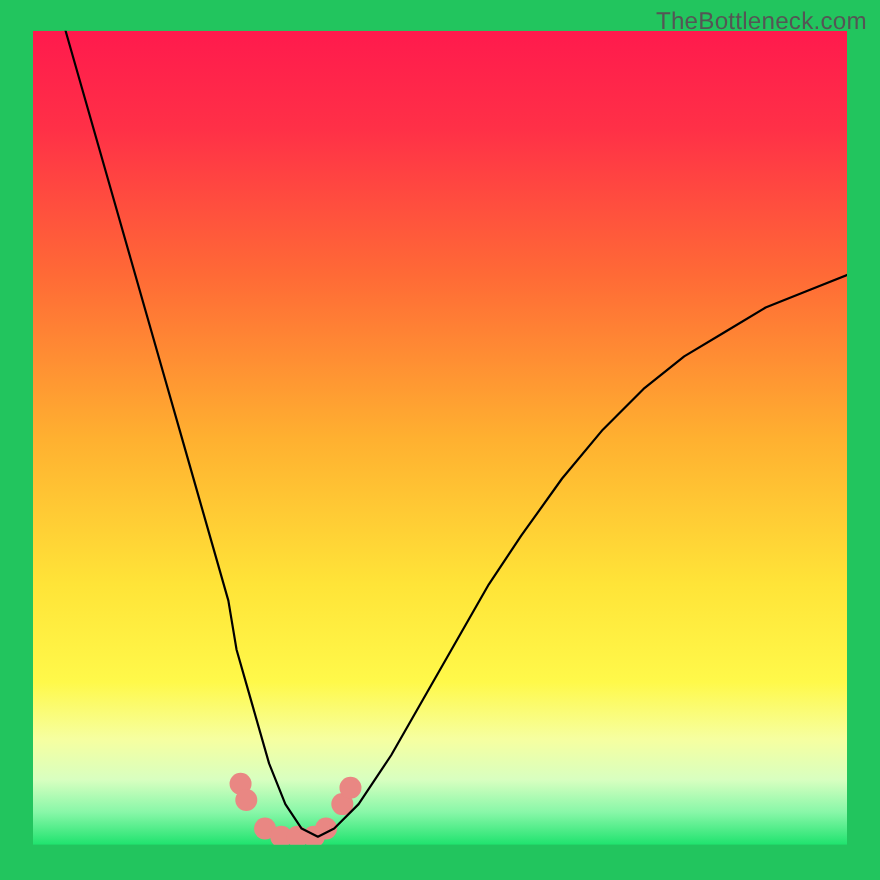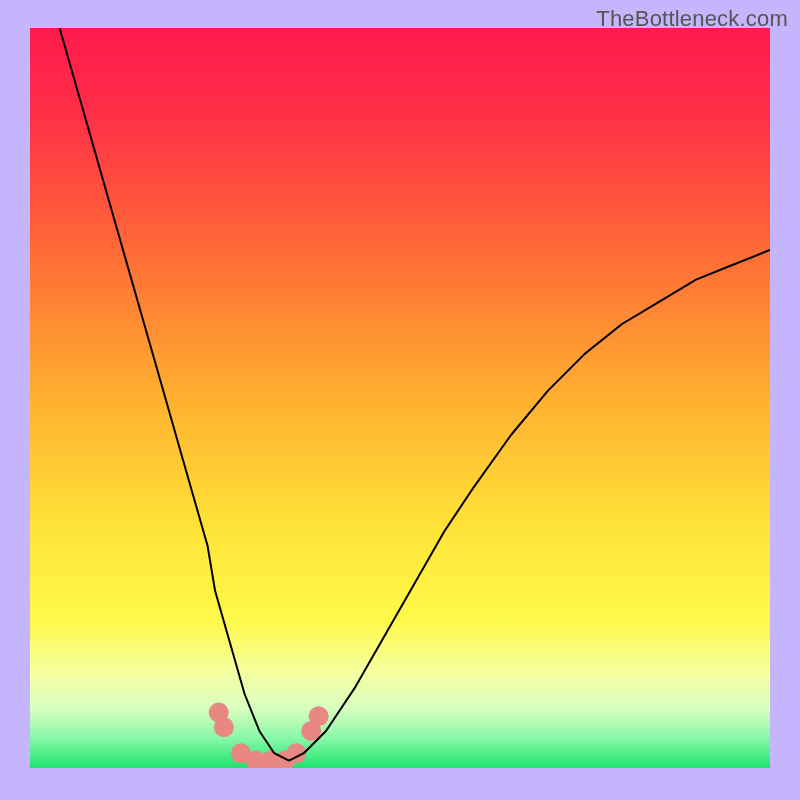--- a/index.html
+++ b/index.html
@@ -9,21 +9,21 @@
     height: 800px;
     overflow: hidden;
     background: #000;
     font-family: Arial, Helvetica, sans-serif;
   }
   .frame {
     position: absolute;
     top: 0; left: 0;
     width: 800px;
     height: 800px;
-    background: #c4b5fd;
+    background: #22c55e;
   }
   .plot-area {
     position: absolute;
     top: 28px;
     left: 30px;
     width: 740px;
     height: 740px;
     
   }
   .watermark {

